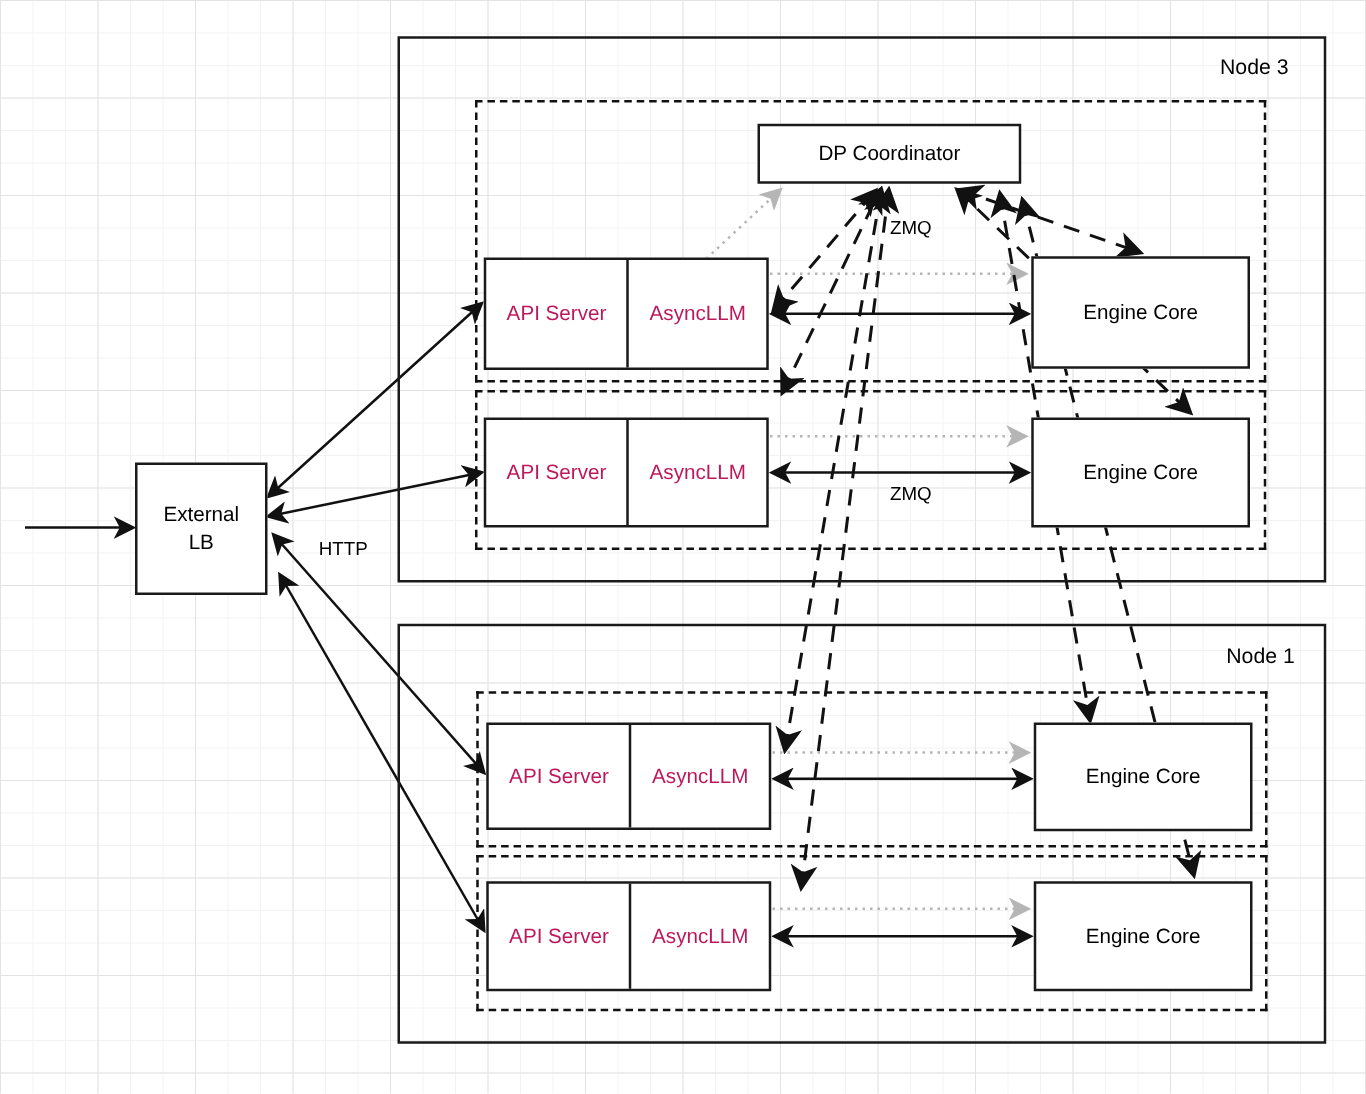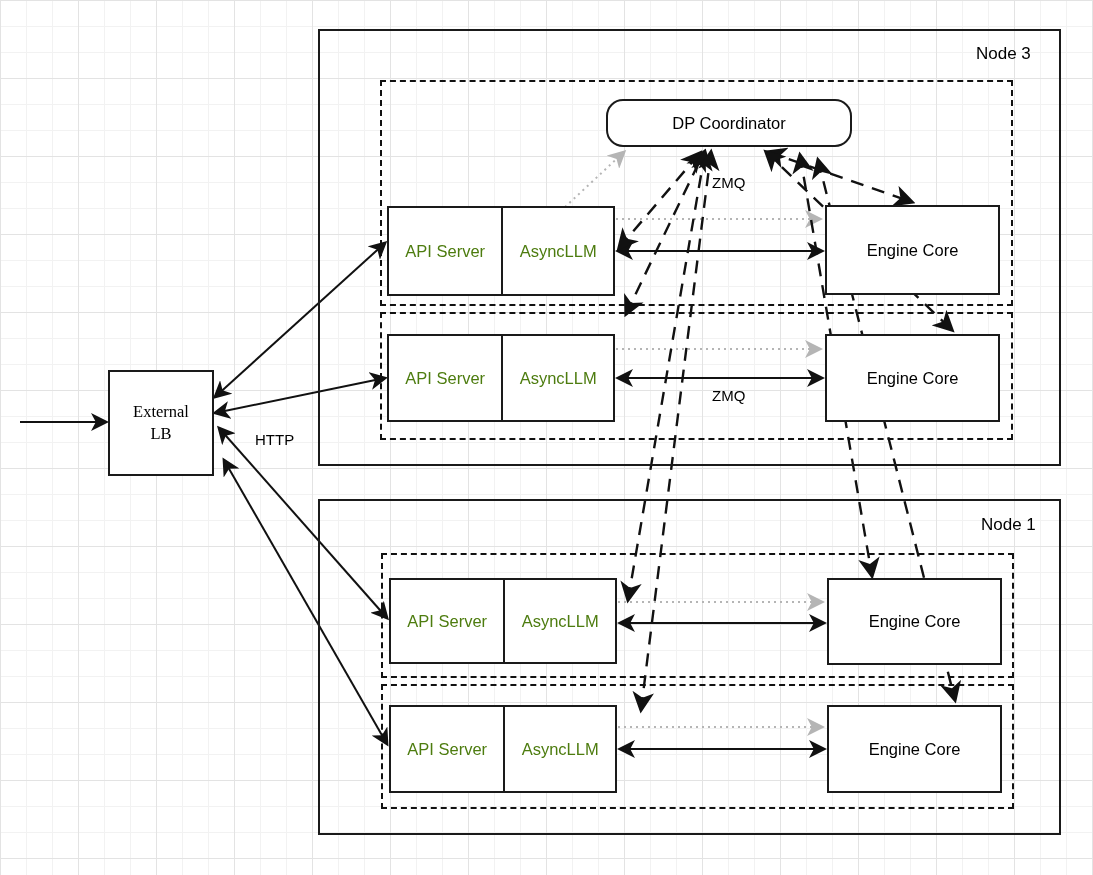--- a/index.html
+++ b/index.html
@@ -64,21 +64,21 @@
     display: flex;
     flex-direction: row;
     align-items: stretch;
   }
   .unit-cell {
     flex: 1 1 auto;
     display: flex;
     align-items: center;
     justify-content: center;
     font-size: 16.5px;
-    color: #4d7c0f;
+    color: #be185d;
     white-space: nowrap;
   }
   .unit-cell.left {
     border-right: 2px solid #1a1a1a;
   }
   .plain-box {
     position: absolute;
     box-sizing: border-box;
     border: 2px solid #1a1a1a;
     background: #ffffff;
@@ -180,32 +180,32 @@
       <line x1="766" y1="152" x2="952" y2="330" marker-start="url(#ah)" marker-end="url(#ah)"></line>
     </g>
     <g stroke="#111111" stroke-width="2.4" stroke-dasharray="13 9" fill="none">
       <line x1="800" y1="155" x2="872" y2="576" marker-start="url(#ah)" marker-end="url(#ah)"></line>
     </g>
     <g stroke="#111111" stroke-width="2.4" stroke-dasharray="13 9" fill="none">
       <line x1="818" y1="160" x2="955" y2="700" marker-start="url(#ah)" marker-end="url(#ah)"></line>
     </g>
   </svg>
 
-  <div class="plain-box" style="left:108px; top:370px; width:106px; height:106px;font-family:Liberation Serif, serif;">
+  <div class="plain-box" style="left:108px; top:370px; width:106px; height:106px;">
     <div>
       <span>External</span><br>
       <span>LB</span>
     </div>
   </div>
   <div class="edge-label" style="left:255px; top:431px;">HTTP</div>
 
   <div class="node-box" style="left:318px; top:29px; width:743px; height:437px;"></div>
   <div class="node-label" style="left:976px; top:44px;">Node 3</div>
 
-  <div class="plain-box" style="left:606px; top:99px; width:246px; height:48px;border-radius:17px;">DP Coordinator</div>
+  <div class="plain-box" style="left:606px; top:99px; width:211px; height:48px;">DP Coordinator</div>
 
   <div class="dashed-group" style="left:380px; top:80px; width:633px; height:226px;"></div>
   <div class="unit-box" style="left:387px; top:206px; width:228px; height:90px;">
     <div class="unit-cell left">API Server</div>
     <div class="unit-cell">AsyncLLM</div>
   </div>
   <div class="plain-box" style="left:825px; top:205px; width:175px; height:90px;">Engine Core</div>
   <div class="edge-label" style="left:712px; top:174px;">ZMQ</div>
 
   <div class="dashed-group" style="left:380px; top:312px; width:633px; height:128px;"></div>

